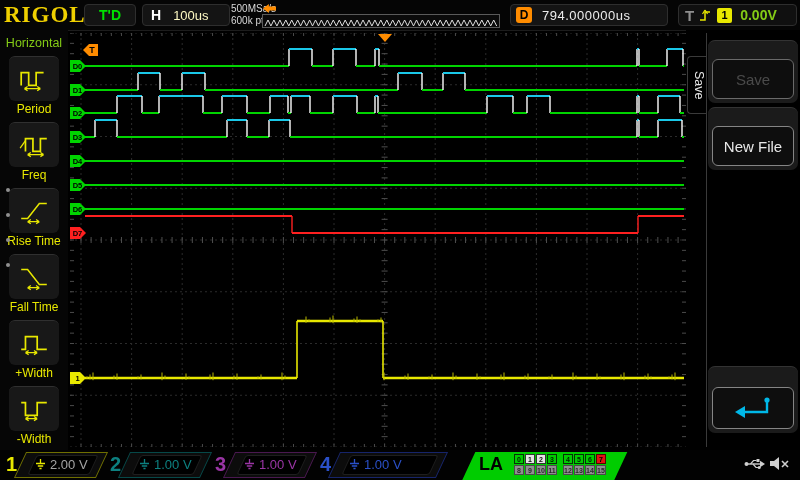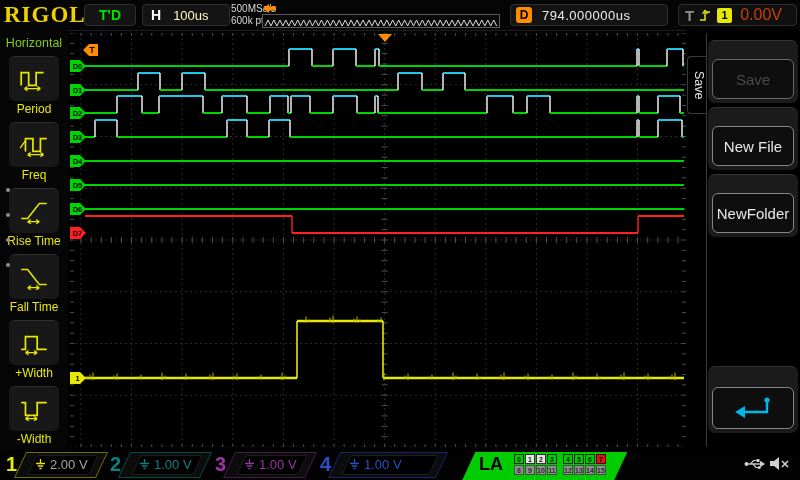--- a/index.html
+++ b/index.html
@@ -21,21 +21,21 @@
              clip-path:polygon(0 50%,45% 0,45% 28%,100% 28%,100% 72%,45% 72%,45% 100%);}
   .strip{position:absolute;left:262px;top:14px;width:238px;height:14px;background:#0a0a0a;border:1px solid #5a5a5a;box-sizing:border-box;}
   .d-box{left:510px;width:158px;}
   .d-badge{width:16px;height:16px;background:#ff8c00;border-radius:3px;color:#000;font-weight:bold;font-size:12px;
            display:flex;align-items:center;justify-content:center;margin-left:5px;}
   .d-val{color:#ececec;font-size:13px;margin-left:10px;letter-spacing:.5px;}
   .t-box{left:678px;width:119px;background:#101010;}
   .t-label{color:#8f8f8f;font-weight:bold;font-size:15px;margin-left:6px;}
   .t-src{width:15px;height:15px;background:#e8e800;border-radius:2px;color:#000;font-weight:bold;font-size:11px;
          display:flex;align-items:center;justify-content:center;margin-left:5px;}
-  .t-level{color:#c2410c;font-size:16px;margin-left:8px;}
+  .t-level{color:#84cc16;font-size:14px;margin-left:8px;font-weight:bold;}
   
   .leftbar{position:absolute;left:0;top:30px;width:68px;height:420px;background:#060606;}
   .lm-title{position:absolute;left:0;top:6px;width:68px;text-align:center;color:#84cc16;font-size:12.5px;}
   .lm-item{position:absolute;left:0;width:68px;height:64px;}
   .lm-btn{position:absolute;left:9px;top:0;width:50px;height:44px;background:#181818;border-radius:6px;
           border-top:1px solid #303030;display:flex;align-items:center;justify-content:center;}
   .lm-label{position:absolute;left:0;top:46px;width:68px;text-align:center;color:#e8e800;font-size:12px;}
   .dot{position:absolute;left:6px;width:4px;height:4px;border-radius:50%;background:#909090;}
   
   .rightbar{position:absolute;left:686px;top:30px;width:114px;height:420px;background:#000;}
@@ -704,23 +704,20 @@
   <div class="rightbar">
     <div class="rm-divider"></div>
     <div class="rm-tab">Save</div>
 
     <div class="rm-btnblock" style="top:10px">
       <div class="rm-btn disabled">Save</div>
     </div>
     <div class="rm-btnblock" style="top:77px">
       <div class="rm-btn">New File</div>
     </div>
-    <div class="rm-btnblock" style="top:144px">
-      <div class="rm-btn">NewFolder</div>
-    </div>
     <div class="rm-btnblock" style="top:336px;height:66px">
       <div class="rm-btn" style="top:20px;height:40px">
         <svg width="44" height="26">
           <path d="M36 6 V17 H12" stroke="#00b8e8" fill="none" stroke-width="2.4"></path>
           <polygon points="4,17 14,11 14,23" fill="#00b8e8"></polygon>
           <circle cx="36" cy="5" r="2.6" fill="#00b8e8"></circle>
         </svg>
       </div>
     </div>
   </div>

